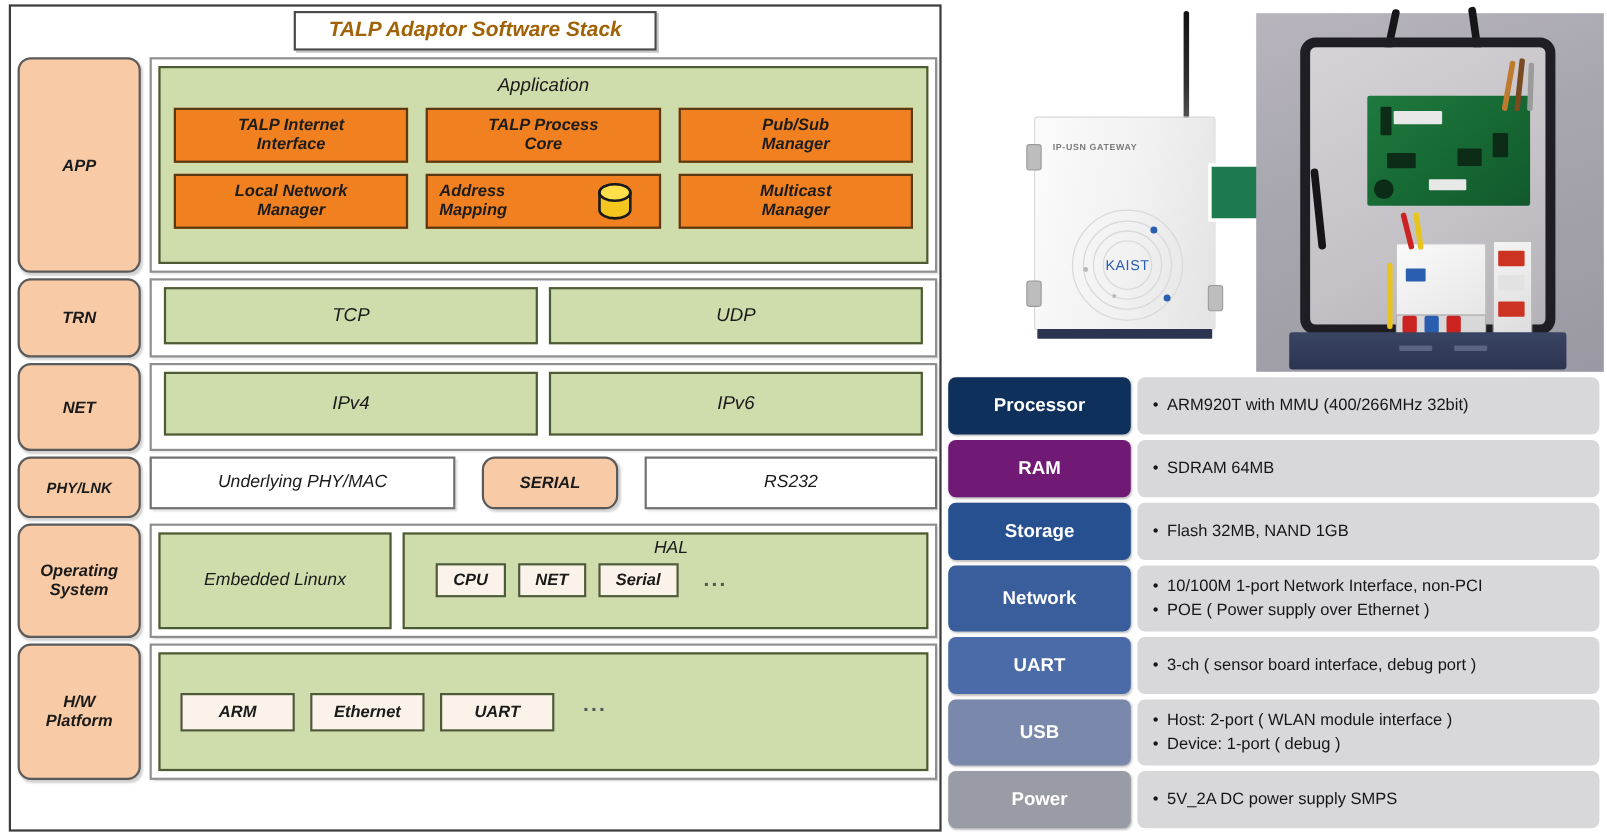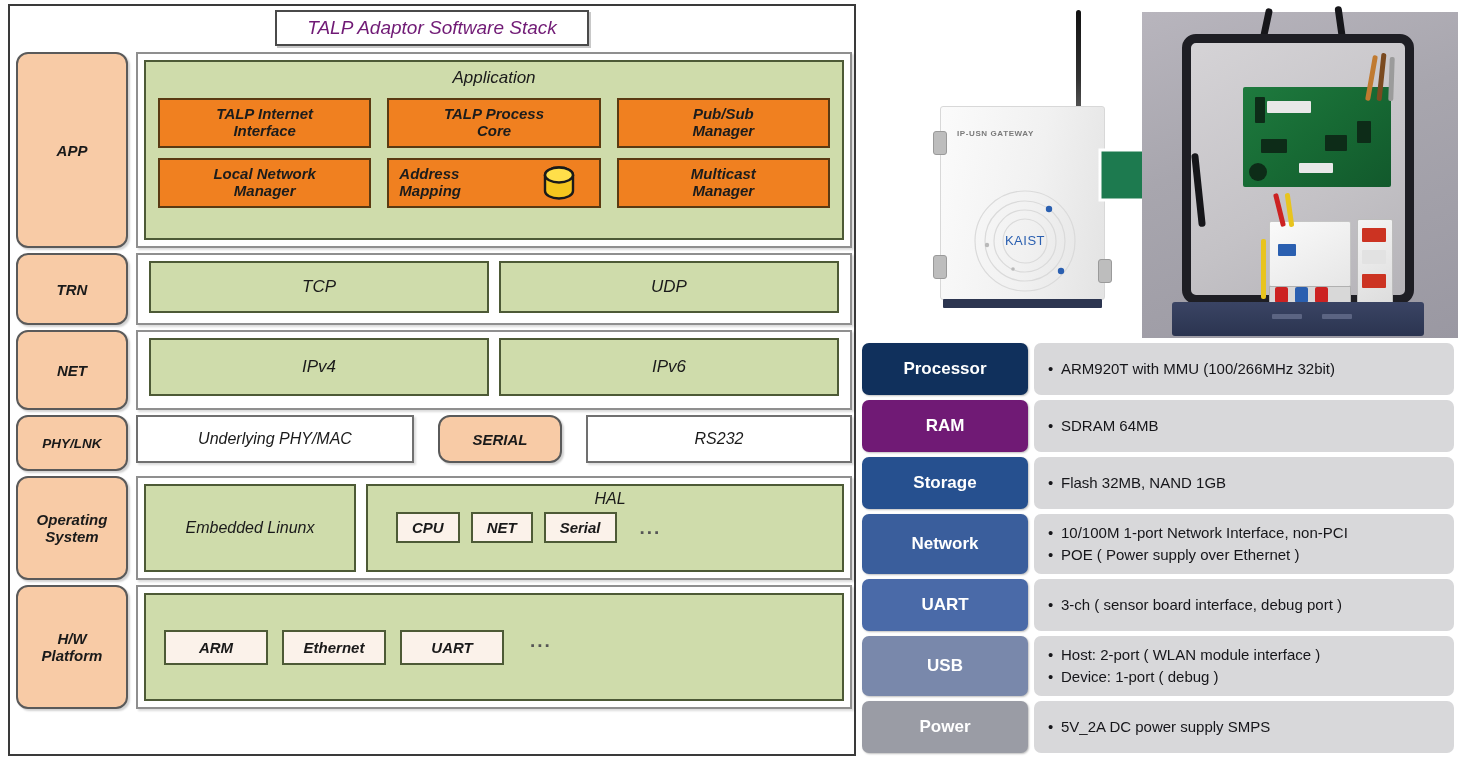--- a/index.html
+++ b/index.html
@@ -29,22 +29,22 @@
     width: 100%;
     display: flex;
     justify-content: center;
   }
   .stack-title {
     border: 2px solid #4a4a4a;
     background: #ffffff;
     padding: 5px 30px;
     font-style: italic;
     font-size: 19px;
-    color: #701a75;
-    font-weight: 400;
+    color: #a16207;
+    font-weight: 700;
     box-shadow: 2px 2px 0 #c8c8c8;
   }
 
   .rows {
     position: absolute;
     left: 6px; top: 46px;
     width: 836px;
   }
 
   .stack-row {
@@ -603,21 +603,21 @@
   </div>
 </div>
 
 <div id="spec-table">
 
   <div class="spec-row" style="height:52px;">
     <div class="spec-key" style="background:#10305c;">Processor</div>
     <div class="spec-val">
       <div class="spec-line">
         <span class="spec-bullet">•</span>
-        <span>ARM920T with MMU (100/266MHz  32bit)</span>
+        <span>ARM920T with MMU (400/266MHz  32bit)</span>
       </div>
     </div>
   </div>
 
   <div class="spec-row" style="height:52px;">
     <div class="spec-key" style="background:#701a75;">RAM</div>
     <div class="spec-val">
       <div class="spec-line">
         <span class="spec-bullet">•</span>
         <span>SDRAM 64MB</span>

